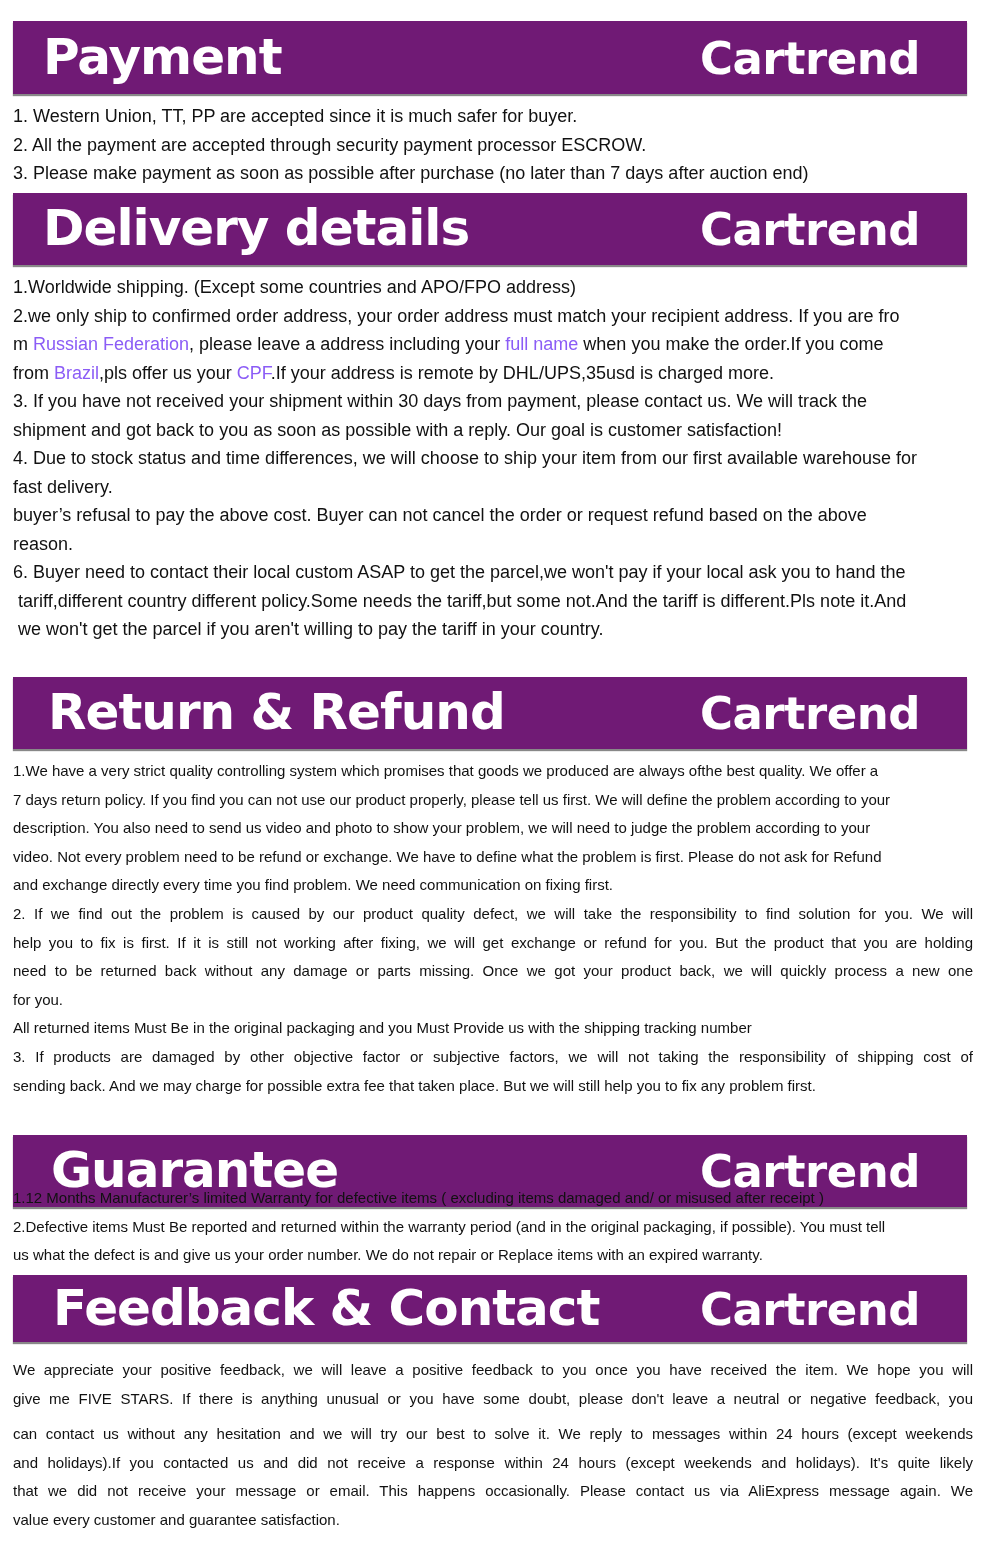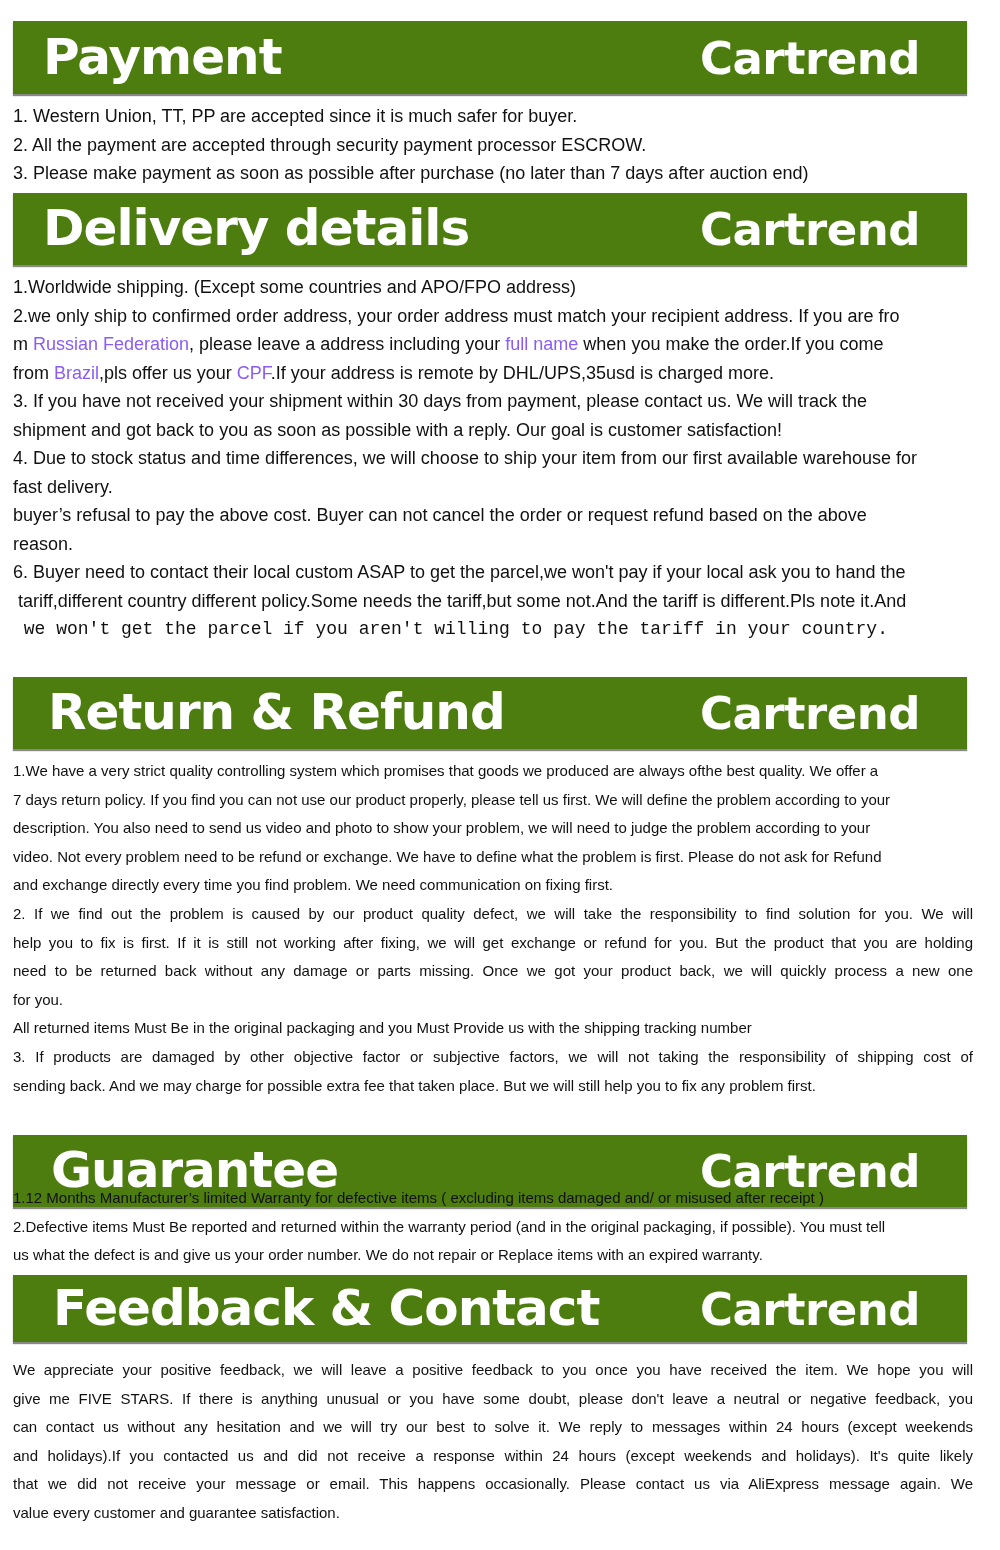--- a/index.html
+++ b/index.html
@@ -1,18 +1,18 @@
 <!DOCTYPE html>
 <html><head>
 <meta charset="utf-8">
 <style>
   html, body { margin: 0; padding: 0; background: #ffffff; }
   body { width: 1000px; height: 1550px; position: relative; overflow: hidden; font-family: "Liberation Sans", sans-serif; color: #111; }
   .bar {
-    position: absolute; left: 13px; width: 954px; background: #4d7c0f; color: #fff;
+    position: absolute; left: 13px; width: 954px; background: #701a75; color: #fff;
     box-shadow: 0 2px 1px #888;
   }
   .bar .title {
     position: absolute; left: 30px; top: 50%; transform: translateY(-52%);
     font-family: "DejaVu Sans", sans-serif; font-weight: bold; font-size: 50px; letter-spacing: -1px; white-space: nowrap;
   }
   .bar .brand {
     position: absolute; right: 47px; top: 50%; transform: translateY(-50%);
     font-family: "DejaVu Sans", sans-serif; font-weight: bold; font-size: 45px; letter-spacing: -0.5px;
   }
@@ -46,21 +46,21 @@
   <p><span>m </span><span class="red">Russian Federation</span><span>, please leave a address including your </span><span class="red">full name</span><span> when you make the order.If you come</span></p>
   <p><span>from </span><span class="red">Brazil</span><span>,pls offer us your </span><span class="red">CPF</span><span>.If your address is remote by DHL/UPS,35usd is charged more.</span></p>
   <p>3. If you have not received your shipment within 30 days from payment, please contact us. We will track the</p>
   <p>shipment and got back to you as soon as possible with a reply. Our goal is customer satisfaction!</p>
   <p>4. Due to stock status and time differences, we will choose to ship your item from our first available warehouse for</p>
   <p>fast delivery.</p>
   <p>buyer’s refusal to pay the above cost. Buyer can not cancel the order or request refund based on the above</p>
   <p>reason.</p>
   <p>6. Buyer need to contact their local custom ASAP to get the parcel,we won't pay if your local ask you to hand the</p>
   <p style="white-space:pre;"> tariff,different country different policy.Some needs the tariff,but some not.And the tariff is different.Pls note it.And</p>
-  <p style="white-space:pre;font-family:Liberation Mono, monospace;"> we won't get the parcel if you aren't willing to pay the tariff in your country.</p>
+  <p style="white-space:pre;"> we won't get the parcel if you aren't willing to pay the tariff in your country.</p>
 </div>
 
 <div class="bar" style="top:677px;height:72px;">
   <span class="title" style="left:35px;">Return &amp; Refund</span>
   <span class="brand">Cartrend</span>
 </div>
 <div class="block sm justify" style="top:757px;">
   <p>1.We have a very strict quality controlling system which promises that goods we produced are always ofthe best quality. We offer a</p>
   <p>7 days return policy. If you find you can not use our product properly, please tell us first. We will define the problem according to your</p>
   <p>description. You also need to send us video and photo to show your problem, we will need to judge the problem according to your</p>
@@ -84,18 +84,18 @@
   <p>2.Defective items Must Be reported and returned within the warranty period (and in the original packaging, if possible). You must tell</p>
   <p>us what the defect is and give us your order number. We do not repair or Replace items with an expired warranty.</p>
 </div>
 
 <div class="bar" style="top:1275px;height:67px;">
   <span class="title" style="left:40px;">Feedback &amp; Contact</span>
   <span class="brand">Cartrend</span>
 </div>
 <div class="block sm justify" style="top:1356px;">
   <p class="j">We appreciate your positive feedback, we will leave a positive feedback to you once you have received the item. We hope you will</p>
-  <p class="j" style="">give me FIVE STARS. If there is anything unusual or you have some doubt, please don't leave a neutral or negative feedback, you</p>
+  <p class="j" style="margin-bottom:7px;">give me FIVE STARS. If there is anything unusual or you have some doubt, please don't leave a neutral or negative feedback, you</p>
   <p class="j">can contact us without any hesitation and we will try our best to solve it. We reply to messages within 24 hours (except weekends</p>
   <p class="j">and holidays).If you contacted us and did not receive a response within 24 hours (except weekends and holidays). It's quite likely</p>
   <p class="j">that we did not receive your message or email. This happens occasionally. Please contact us via AliExpress message again. We</p>
   <p>value every customer and guarantee satisfaction.</p>
 </div>
 
 </body></html>

